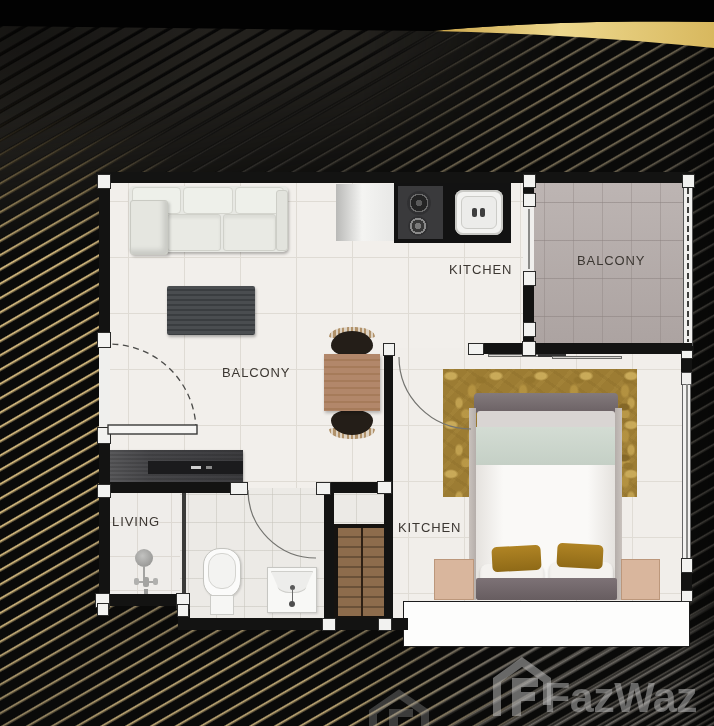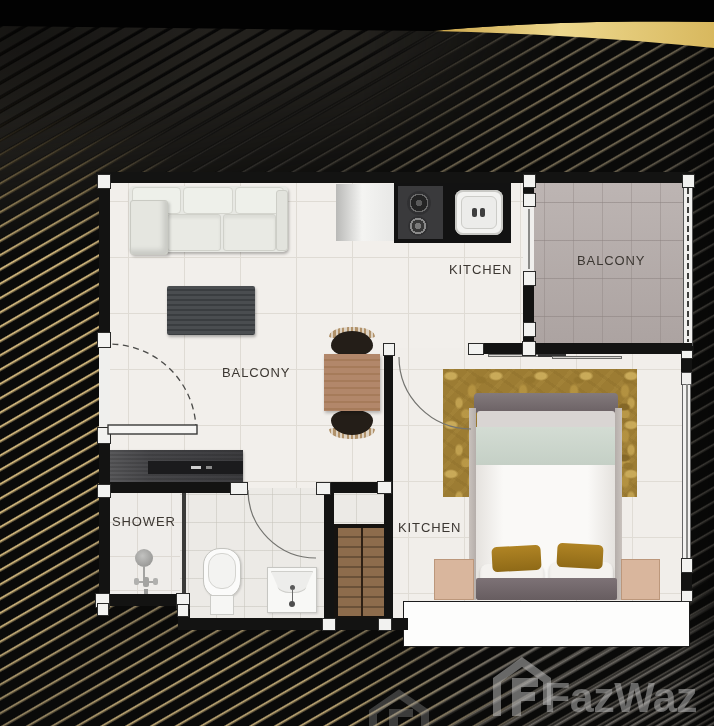--- a/index.html
+++ b/index.html
@@ -260,21 +260,21 @@
   <rect x="108" y="425" width="89" height="9" fill="#f6f5f3" stroke="#3a3a38" stroke-width="1.4"></rect>
 
   <path d="M 248 490 A 68 68 0 0 0 316 558" fill="none" stroke="#73736f" stroke-width="1.2"></path>
 
   <path d="M 399 357 A 72 72 0 0 0 471 429" fill="none" stroke="#73736f" stroke-width="1.2"></path>
 </svg>
 
 <div class="lbl" style="left:222px;top:365px;">BALCONY</div>
 <div class="lbl" style="left:401px;top:262px;margin-left:48px;">KITCHEN</div>
 <div class="lbl" style="left:577px;top:253px;">BALCONY</div>
-<div class="lbl" style="left:112px;top:514px;">SHOWER</div>
+<div class="lbl" style="left:112px;top:514px;">LIVING</div>
 <div class="lbl" style="left:398px;top:520px;">KITCHEN</div>
 
 <svg class="a" style="left:468px;top:655px;" width="246" height="71" viewBox="0 0 246 71">
   <g fill="none" stroke="#c6c6c6" stroke-opacity="0.5">
     <path d="M29 61 L29 25 L54 7 L79 25 L79 50" stroke-width="8"></path>
   </g>
   <g fill="#c6c6c6" fill-opacity="0.5">
     <path d="M44 23 L70 23 L70 32 L53 32 L53 37 L67 37 L67 46 L53 46 L53 61 L44 61 Z"></path>
   </g>
   <text x="76" y="57" font-family="Liberation Sans, sans-serif" font-size="43" font-weight="bold" fill="#c2c2c2" fill-opacity="0.5" letter-spacing="-0.5">FazWaz</text>

